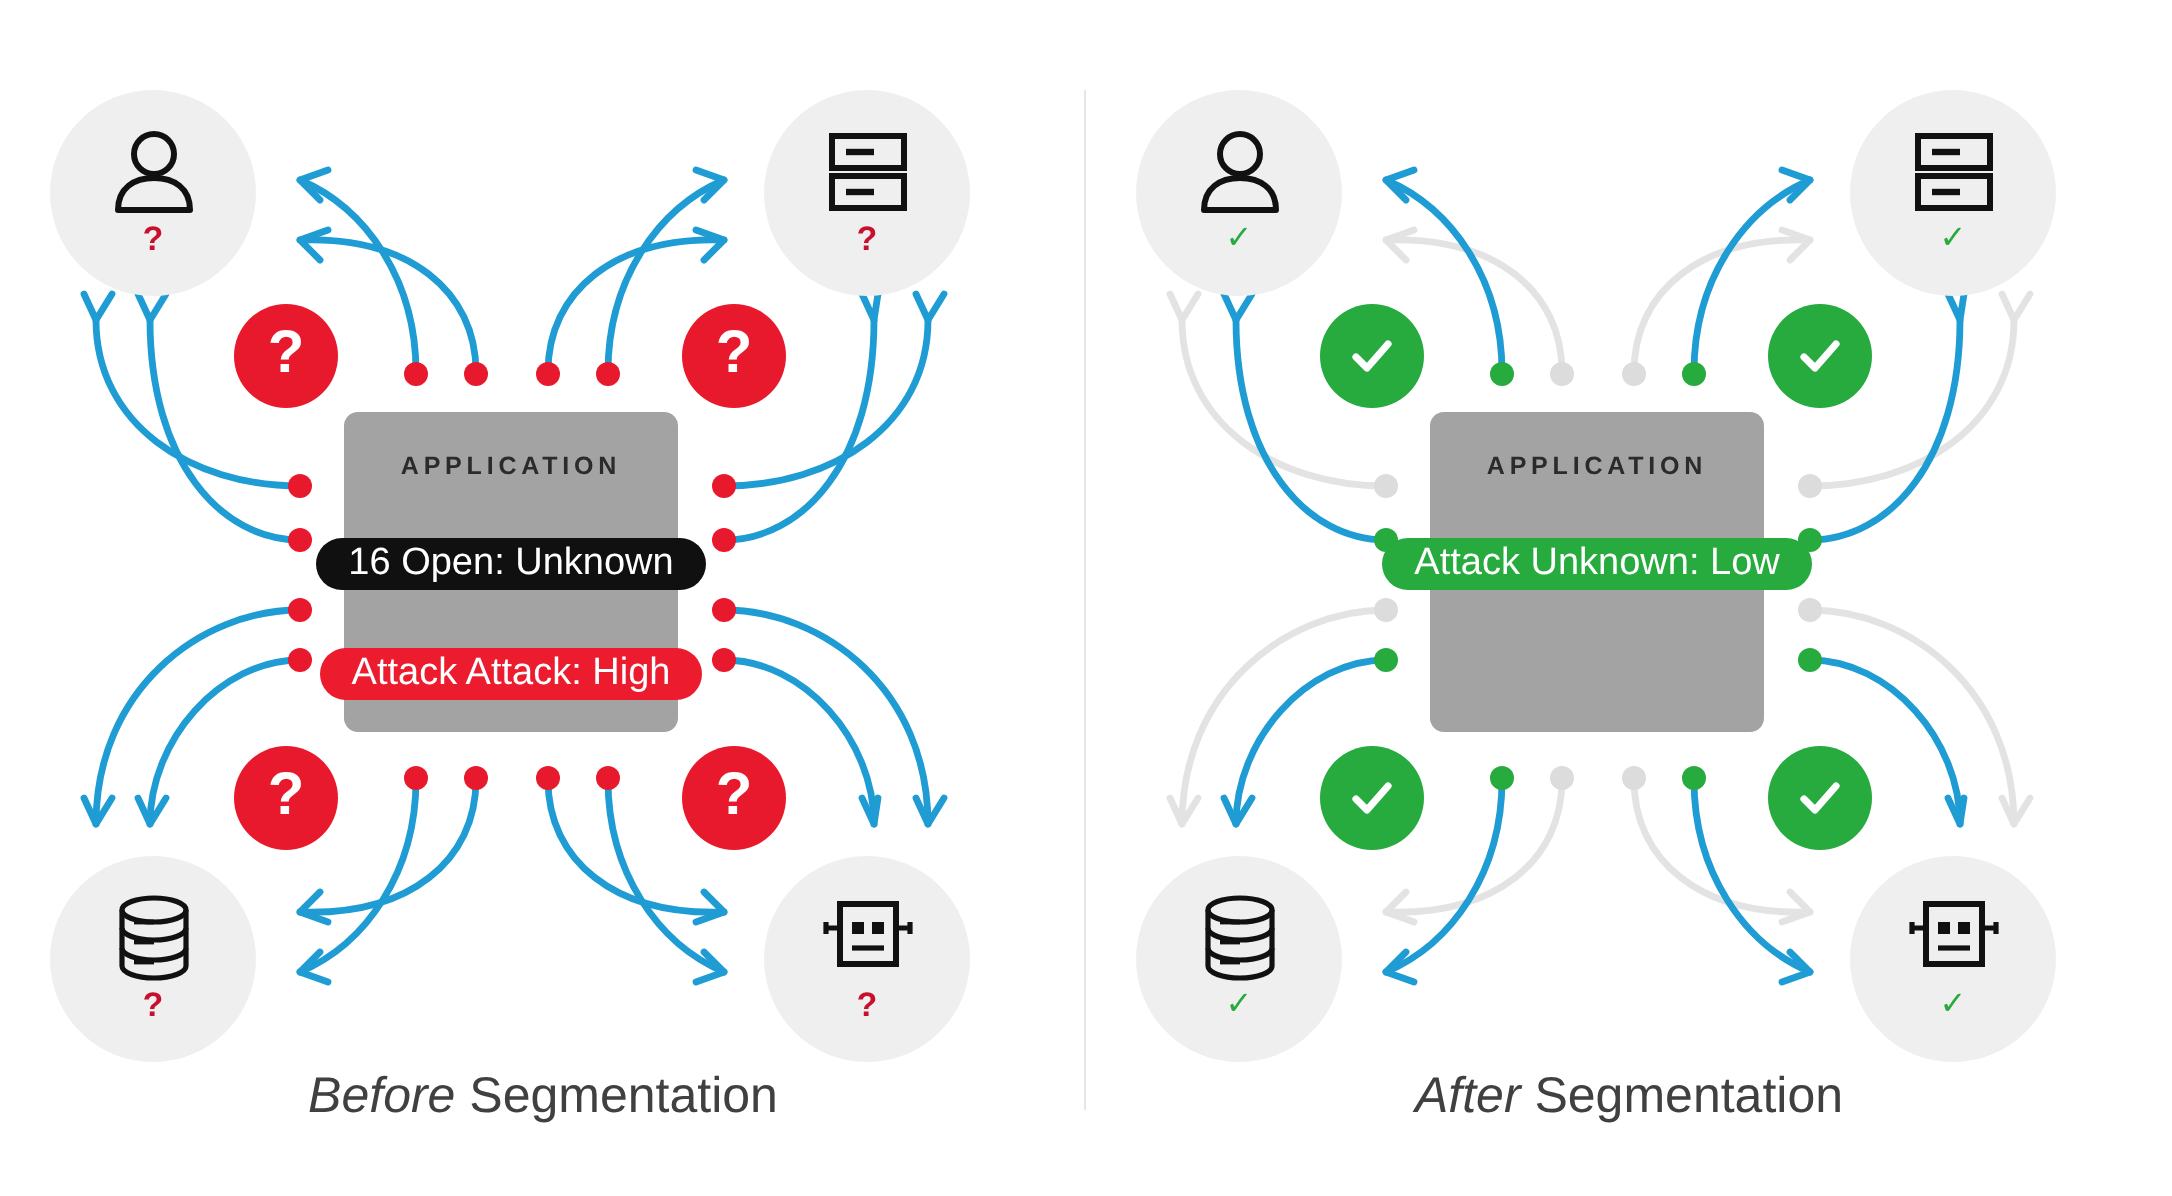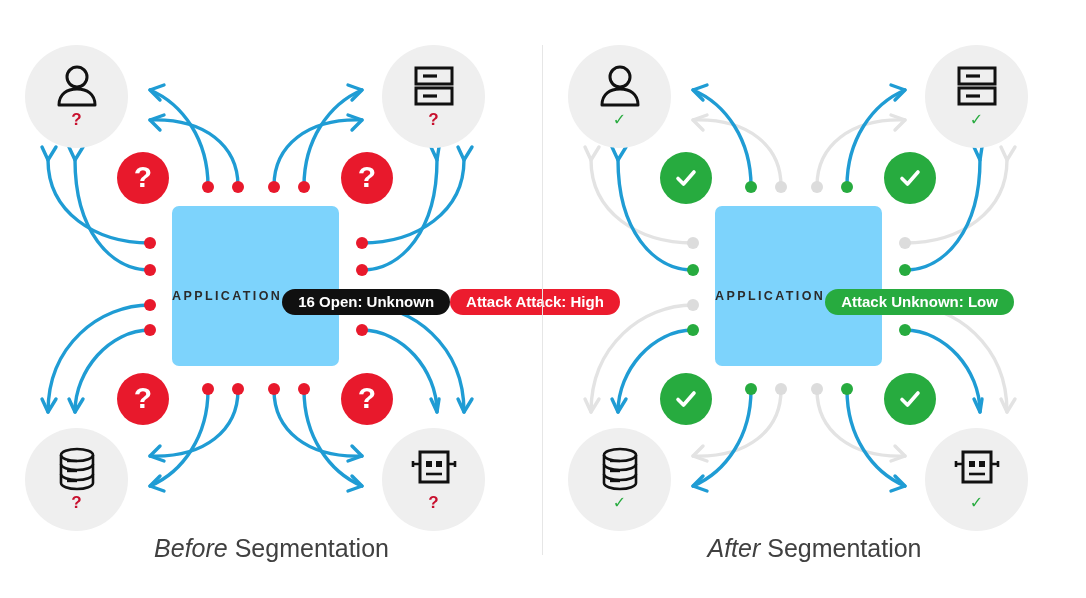--- a/index.html
+++ b/index.html
@@ -51,30 +51,30 @@
   .badge .ck{width:30px;height:30px;}
 
   .b-tl{left:117px;top:152px;}
   .b-tr{left:341px;top:152px;}
   .b-bl{left:117px;top:373px;}
   .b-br{left:341px;top:373px;}
 
   
   .appcard{
     position:absolute;left:172px;top:206px;width:167px;height:160px;
-    background:#7dd3fc;border-radius:7px;
-    display:flex;flex-direction:row;align-items:center;
+    background:#a3a3a3;border-radius:7px;
+    display:flex;flex-direction:column;align-items:center;
     padding-top:20px;box-sizing:border-box;
   }
   .app-title{
     font-size:12.5px;font-weight:700;letter-spacing:2.4px;color:#2b2b2b;
   }
   .pill{
-    margin-top:11px;border-radius:999px;height:26px;line-height:26px;
-    padding:0 16px;font-size:15px;font-weight:700;color:#ffffff;
+    margin-top:29px;border-radius:999px;height:26px;line-height:26px;
+    padding:0 16px;font-size:19px;font-weight:400;color:#ffffff;
     white-space:nowrap;
   }
   .pill.dark{background:#101010;}
   .pill.red{background:#ec1c2e;}
   .pill.green{background:#27ab3f;}
 
   
   .wires{position:absolute;left:0;top:0;width:543px;height:598px;}
 
   

